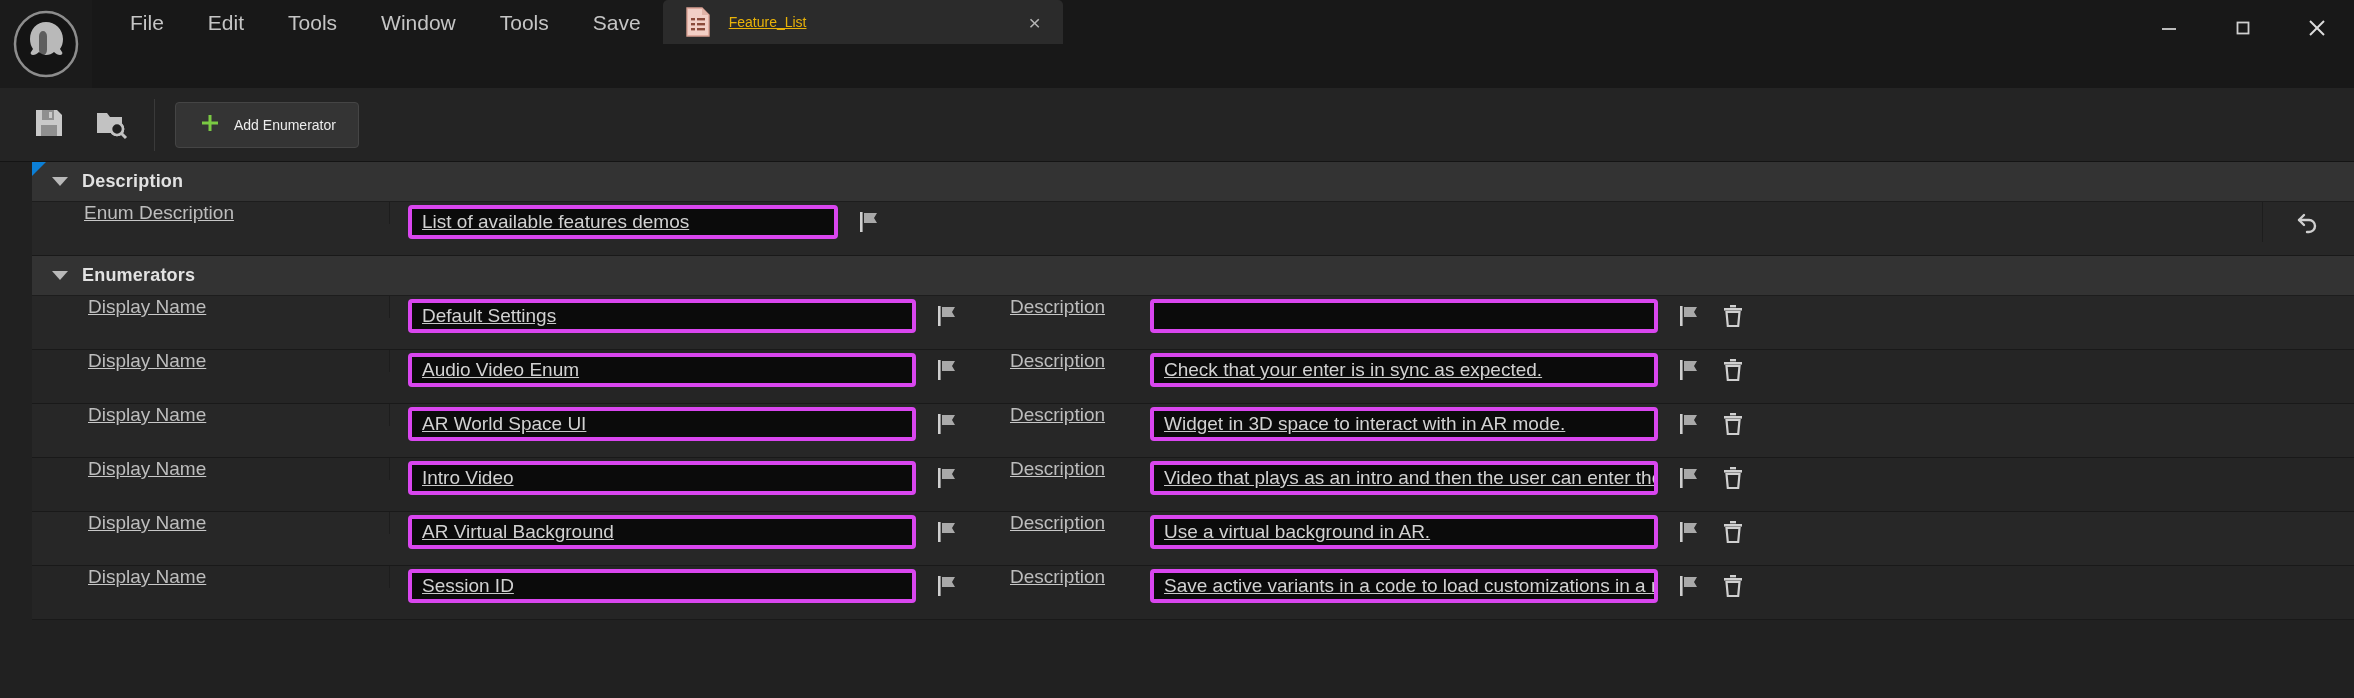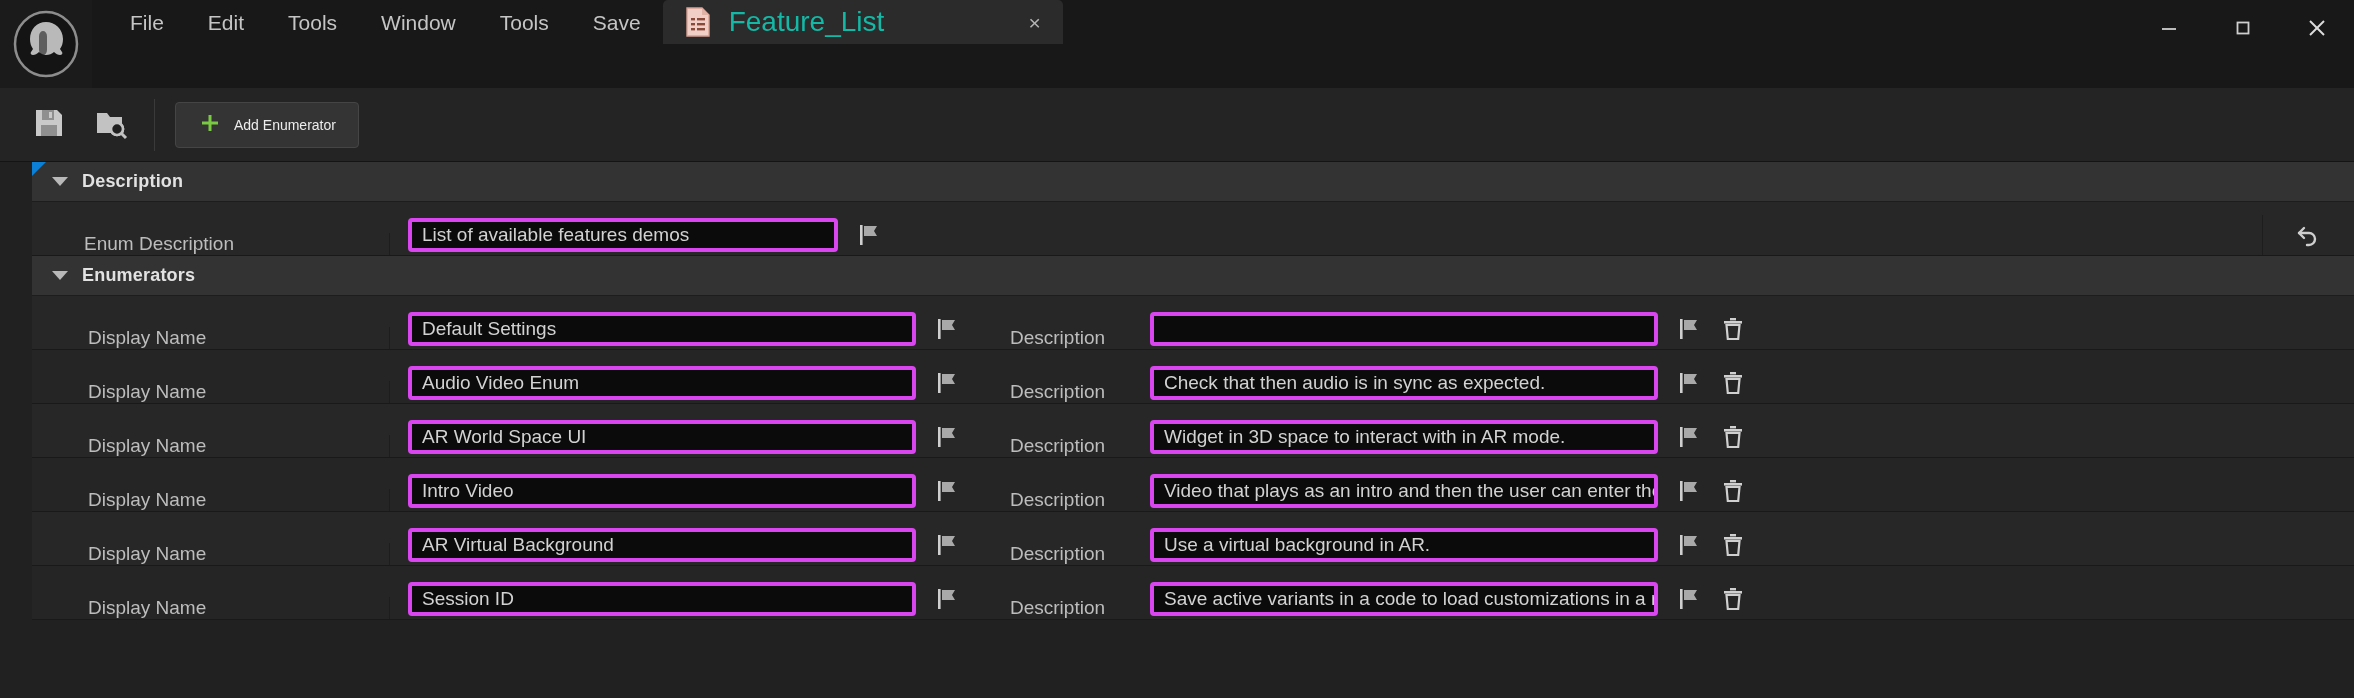--- a/index.html
+++ b/index.html
@@ -72,24 +72,25 @@
     height: 44px;
     background: #2b2b2b;
     border-top-left-radius: 5px;
     border-top-right-radius: 5px;
     padding: 0 14px 0 22px;
     min-width: 400px;
     cursor: default;
   }
   .tab-icon { width: 26px; height: 30px; margin-right: 18px; flex: 0 0 26px; }
   .tab-title {
-    font-size: 28px;
-    color: #14b8a6;
+    font-size: 14px;
+    color: #eab308;
     flex: 1 1 auto;
     white-space: nowrap;
+    text-decoration: underline;
   }
   .tab-close {
     font-size: 21px;
     color: #b4b4b4;
     margin-left: 40px;
     padding: 0 8px;
     cursor: pointer;
     line-height: 1;
   }
 
@@ -189,24 +190,25 @@
   .section-title {
     font-size: 18px;
     font-weight: bold;
     color: #e2e2e2;
     letter-spacing: .2px;
   }
 
   
   .row {
     display: flex;
-    align-items: flex-end;
+    align-items: flex-start;
     height: 54px;
     border-bottom: 1px solid #191919;
     background: #272727;
+    text-decoration: underline;
   }
   .row.alt { background: #252525; }
 
   .cell-label {
     display: flex;
     align-items: center;
     font-size: 19px;
     color: #bdbdbd;
     border-right: 1px solid #1d1d1d;
     flex: 0 0 auto;
@@ -463,21 +465,21 @@
       <div class="textbox dispname">Audio Video Enum</div>
       <div class="icon-btn flag-gap">
         <svg width="22" height="24" viewBox="0 0 22 24">
           <rect x="2" y="2" width="2.6" height="20" fill="#cfcfcf"></rect>
           <path d="M6 3h13l-3 5 3 5H6z" fill="#a9a9a9"></path>
         </svg>
       </div>
     </div>
     <div class="sub-label">Description</div>
     <div class="cell-field">
-      <div class="textbox desc">Check that then audio is in sync as expected.</div>
+      <div class="textbox desc">Check that your enter is in sync as expected.</div>
       <div class="icon-btn flag-gap">
         <svg width="22" height="24" viewBox="0 0 22 24">
           <rect x="2" y="2" width="2.6" height="20" fill="#cfcfcf"></rect>
           <path d="M6 3h13l-3 5 3 5H6z" fill="#a9a9a9"></path>
         </svg>
       </div>
       <div class="icon-btn trash-gap">
         <svg width="24" height="26" viewBox="0 0 24 26">
           <rect x="9" y="2" width="6" height="2.4" fill="#d0d0d0"></rect>
           <rect x="3" y="5" width="18" height="2.6" fill="#d0d0d0"></rect>

